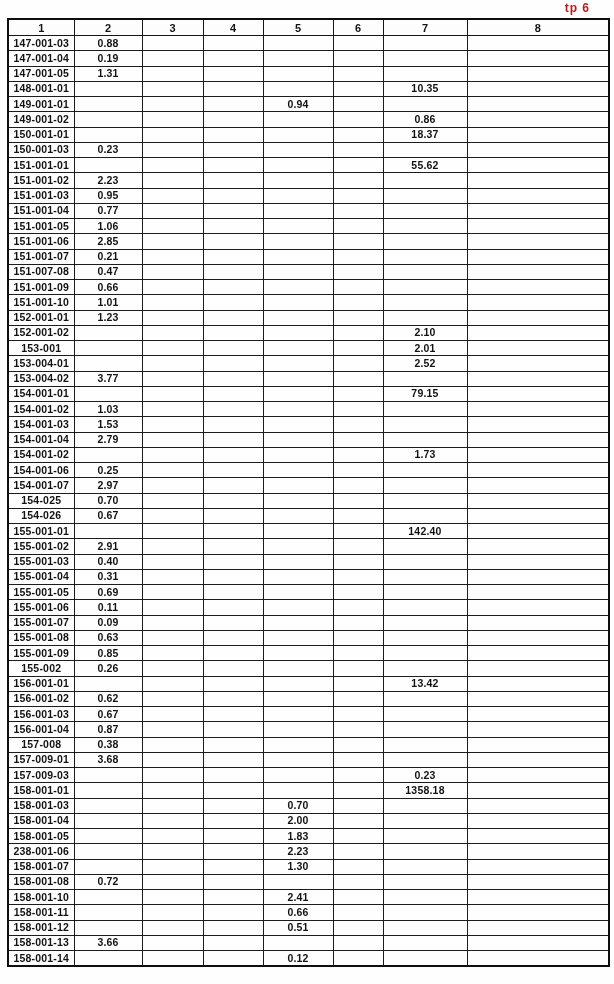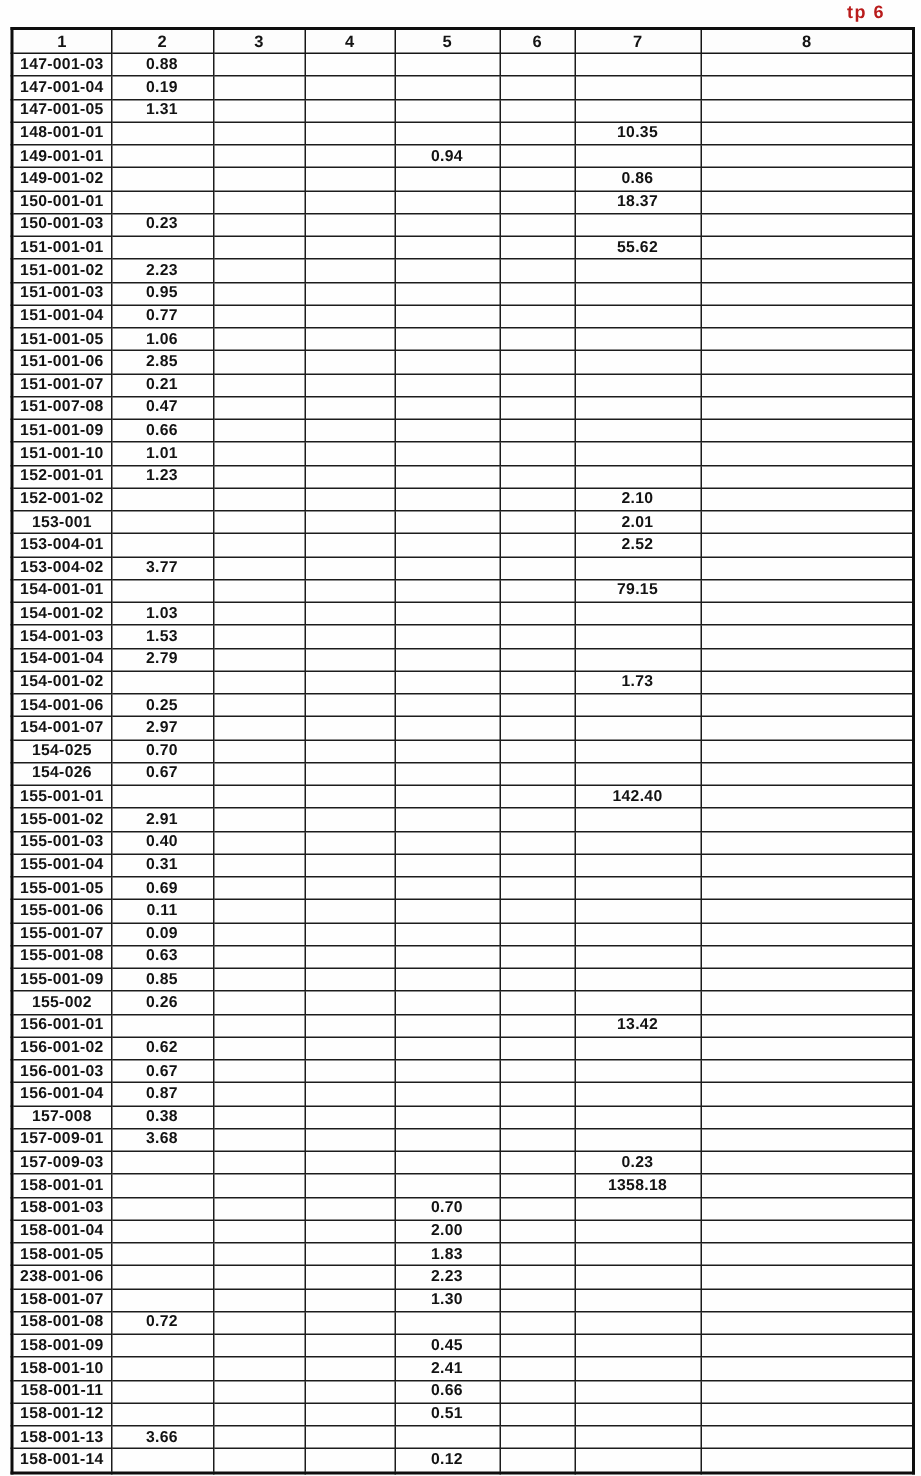--- a/index.html
+++ b/index.html
@@ -654,30 +654,20 @@
           <td>158-001-08</td>
           <td>0.72</td>
           <td></td>
           <td></td>
           <td></td>
           <td></td>
           <td></td>
           <td></td>
         </tr>
         <tr>
-          <td>158-001-09</td>
-          <td></td>
-          <td></td>
-          <td></td>
-          <td>0.45</td>
-          <td></td>
-          <td></td>
-          <td></td>
-        </tr>
-        <tr>
           <td>158-001-10</td>
           <td></td>
           <td></td>
           <td></td>
           <td>2.41</td>
           <td></td>
           <td></td>
           <td></td>
         </tr>
         <tr>

